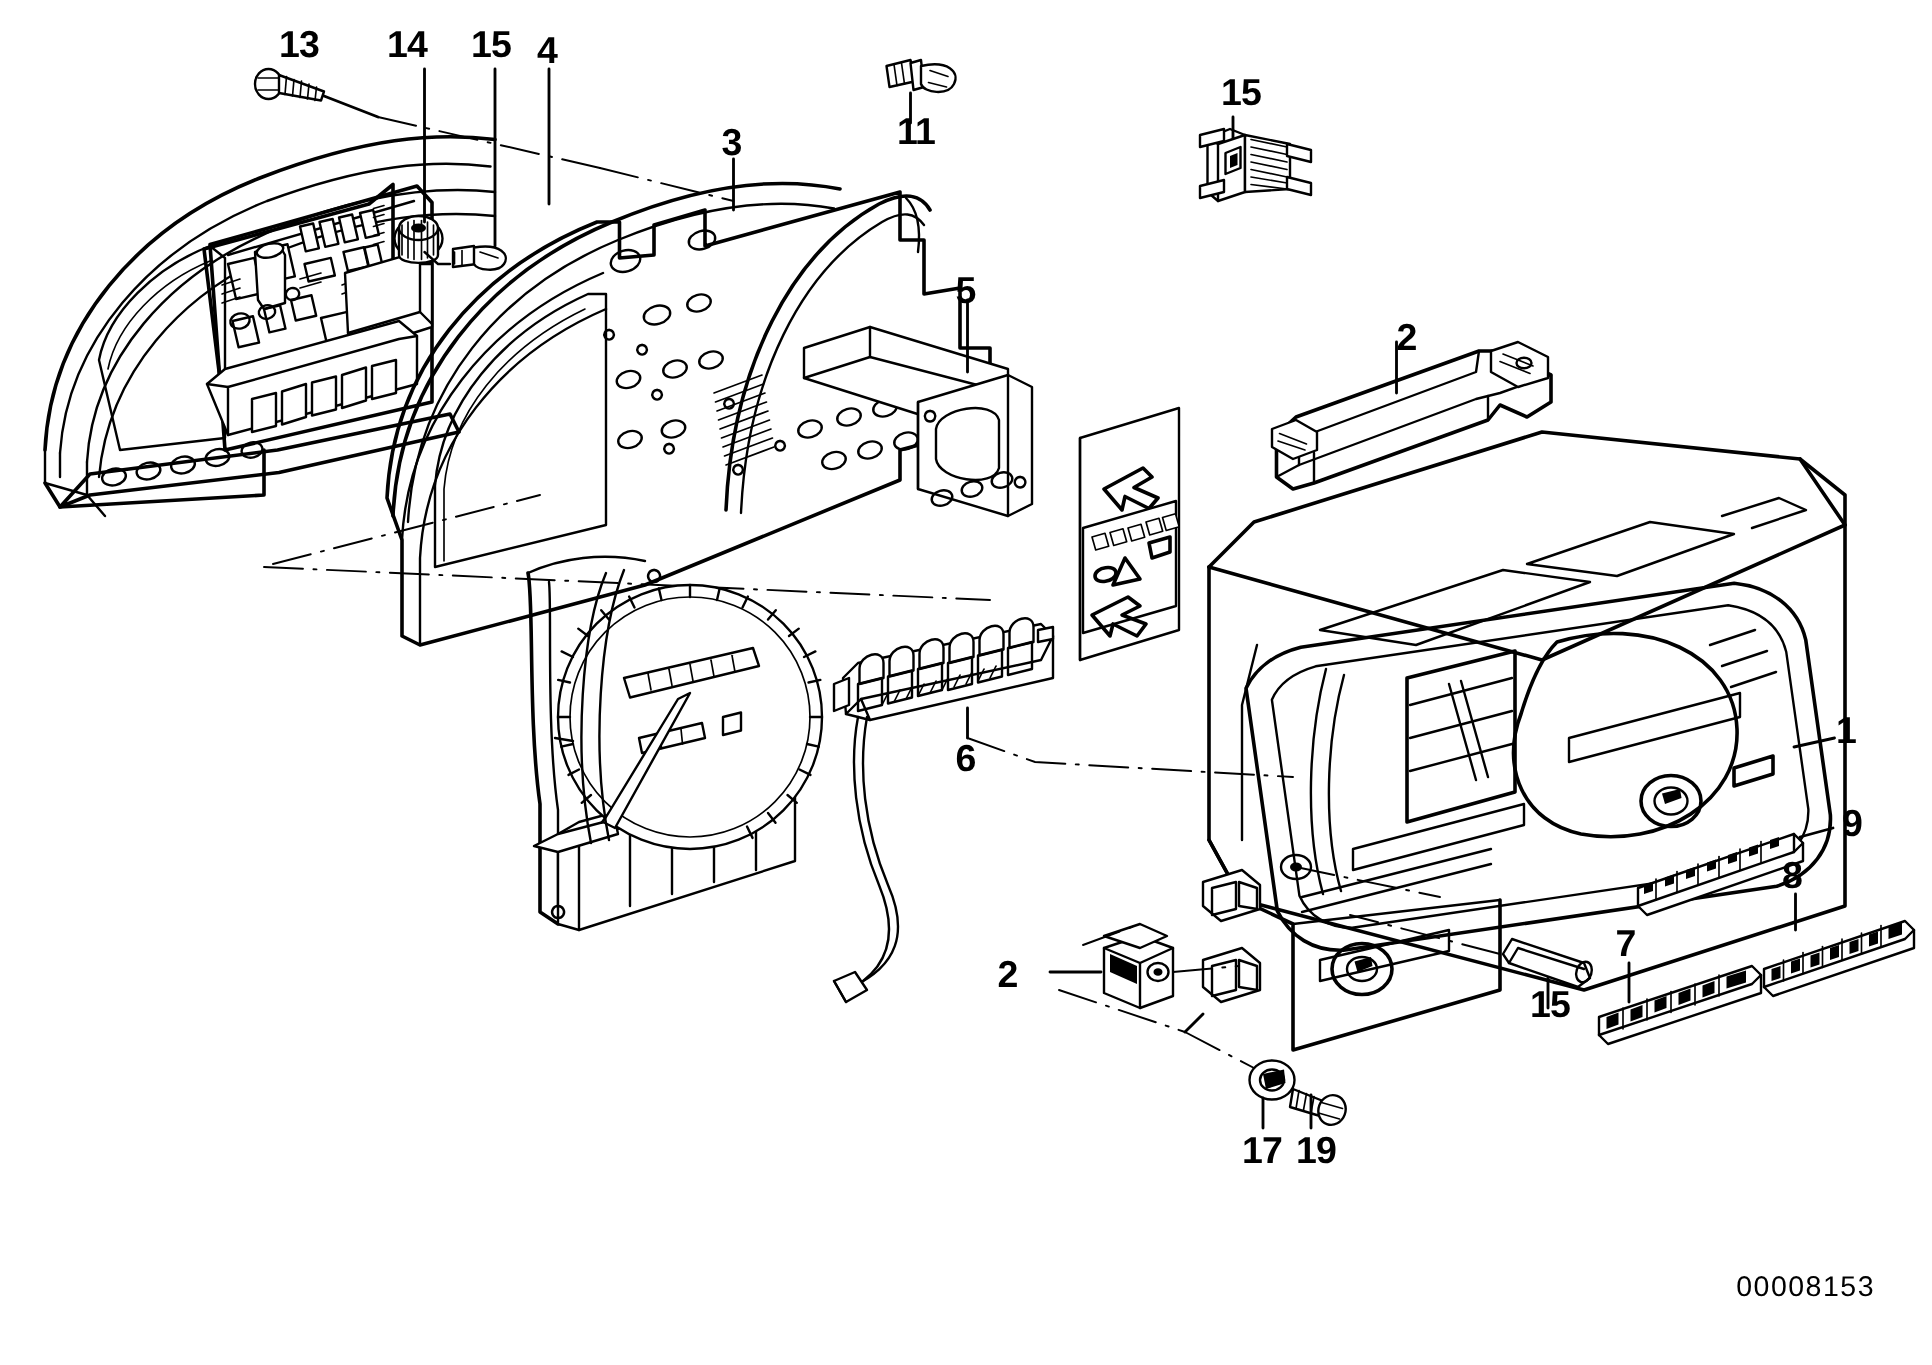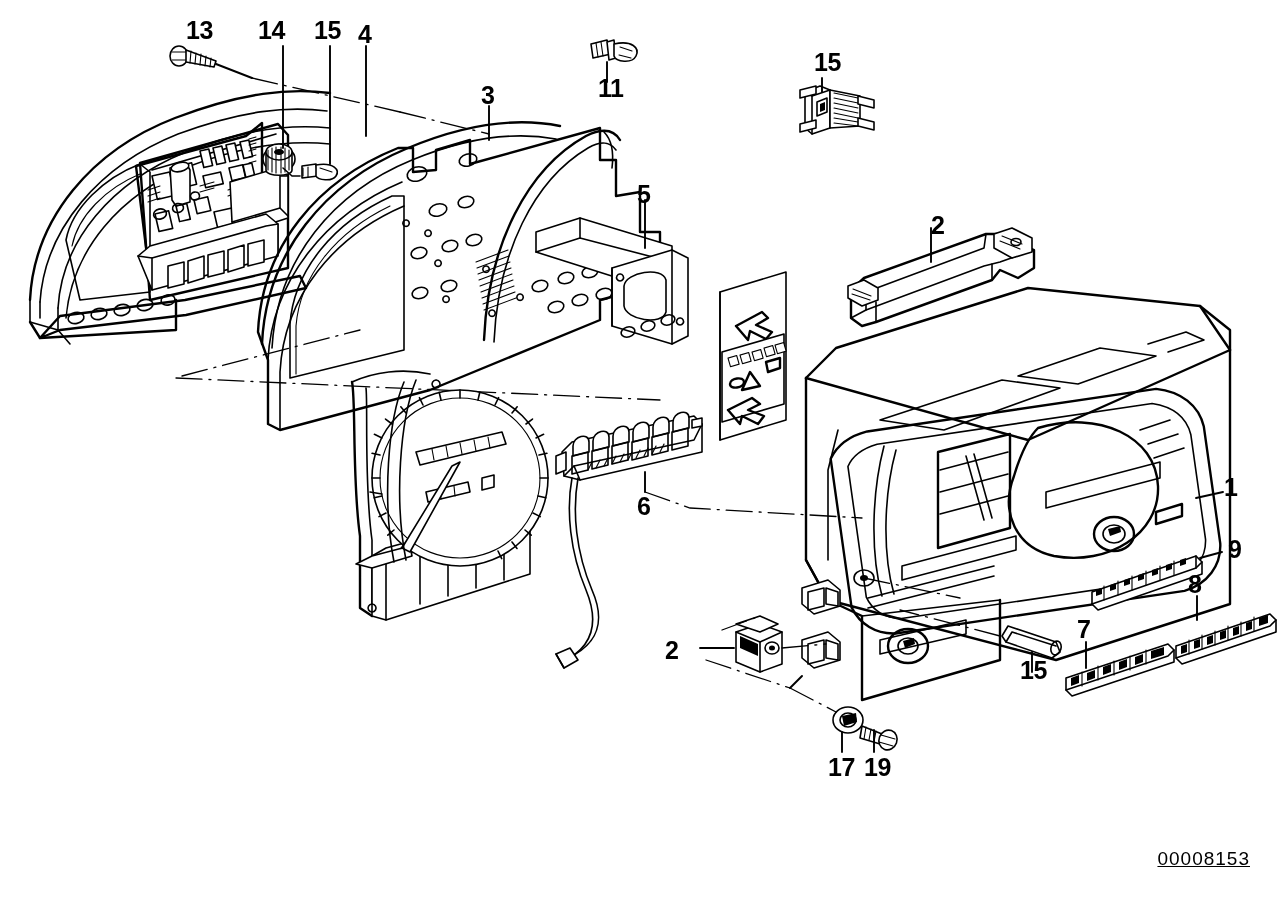--- a/index.html
+++ b/index.html
@@ -25,21 +25,20 @@
     user-select:none;
   }
   #diagram-id{
     position:absolute;
     right:38px;bottom:40px;
     font-size:19px;
     letter-spacing:1px;
     font-family:"Liberation Sans", sans-serif;
     color:#000;
     white-space:nowrap;
-    text-decoration:underline;
   }
 </style>
 </head>
 <body>
 
 <div id="sheet">
 
 <svg viewBox="0 0 1288 910" xmlns="http://www.w3.org/2000/svg">
   <defs>
     <style>

